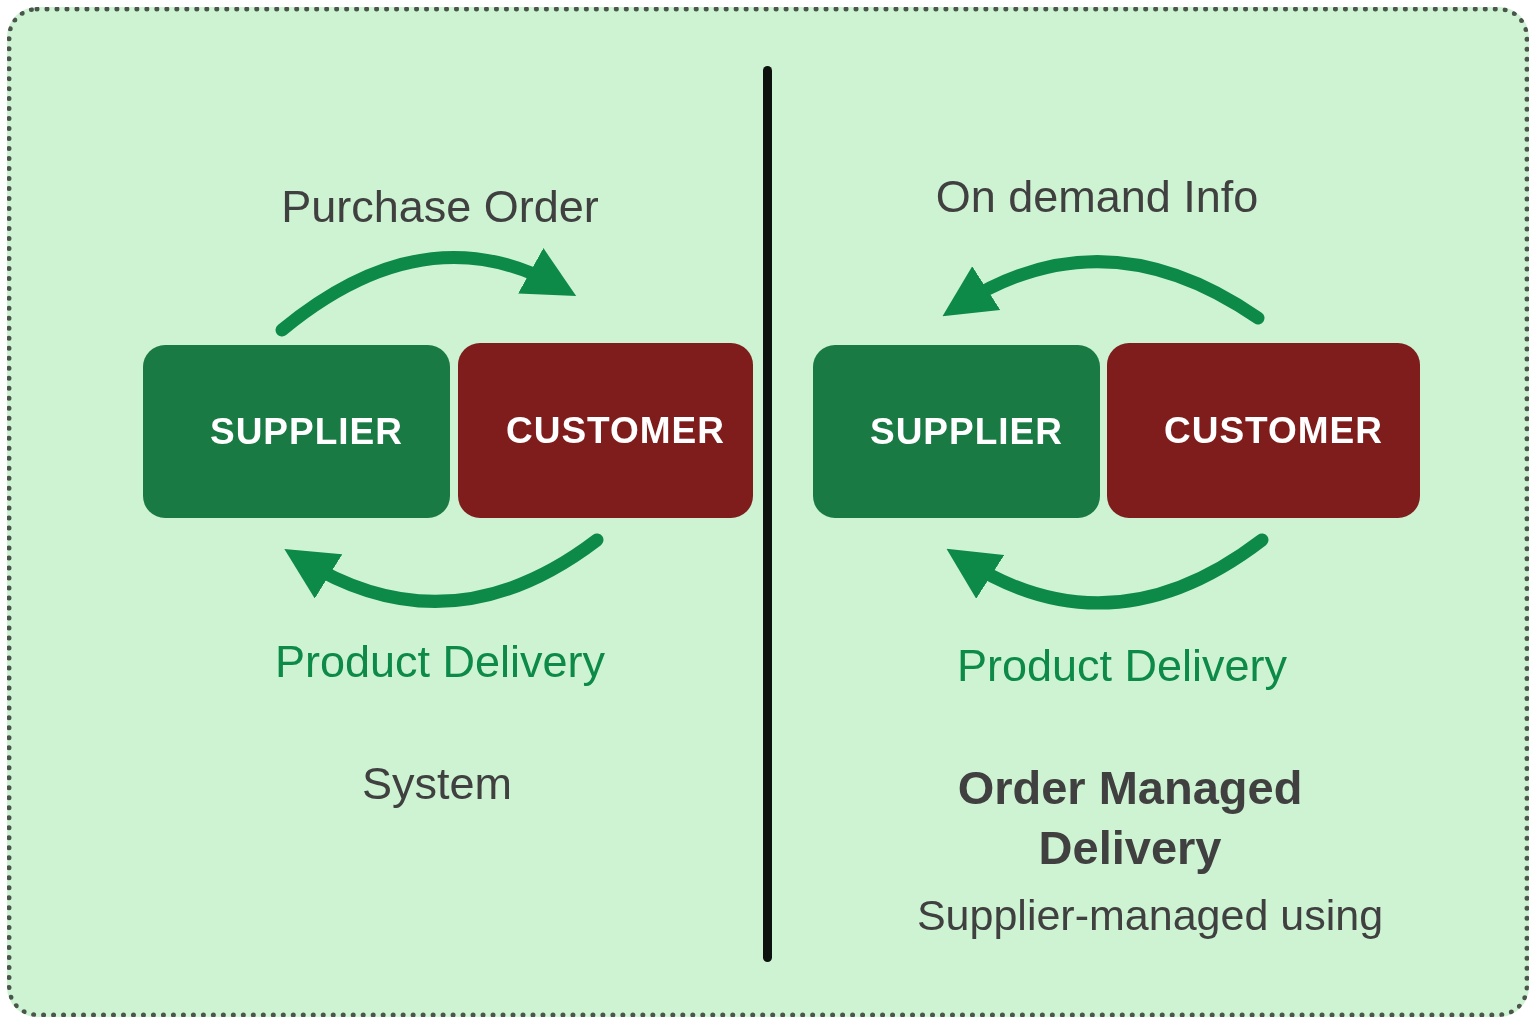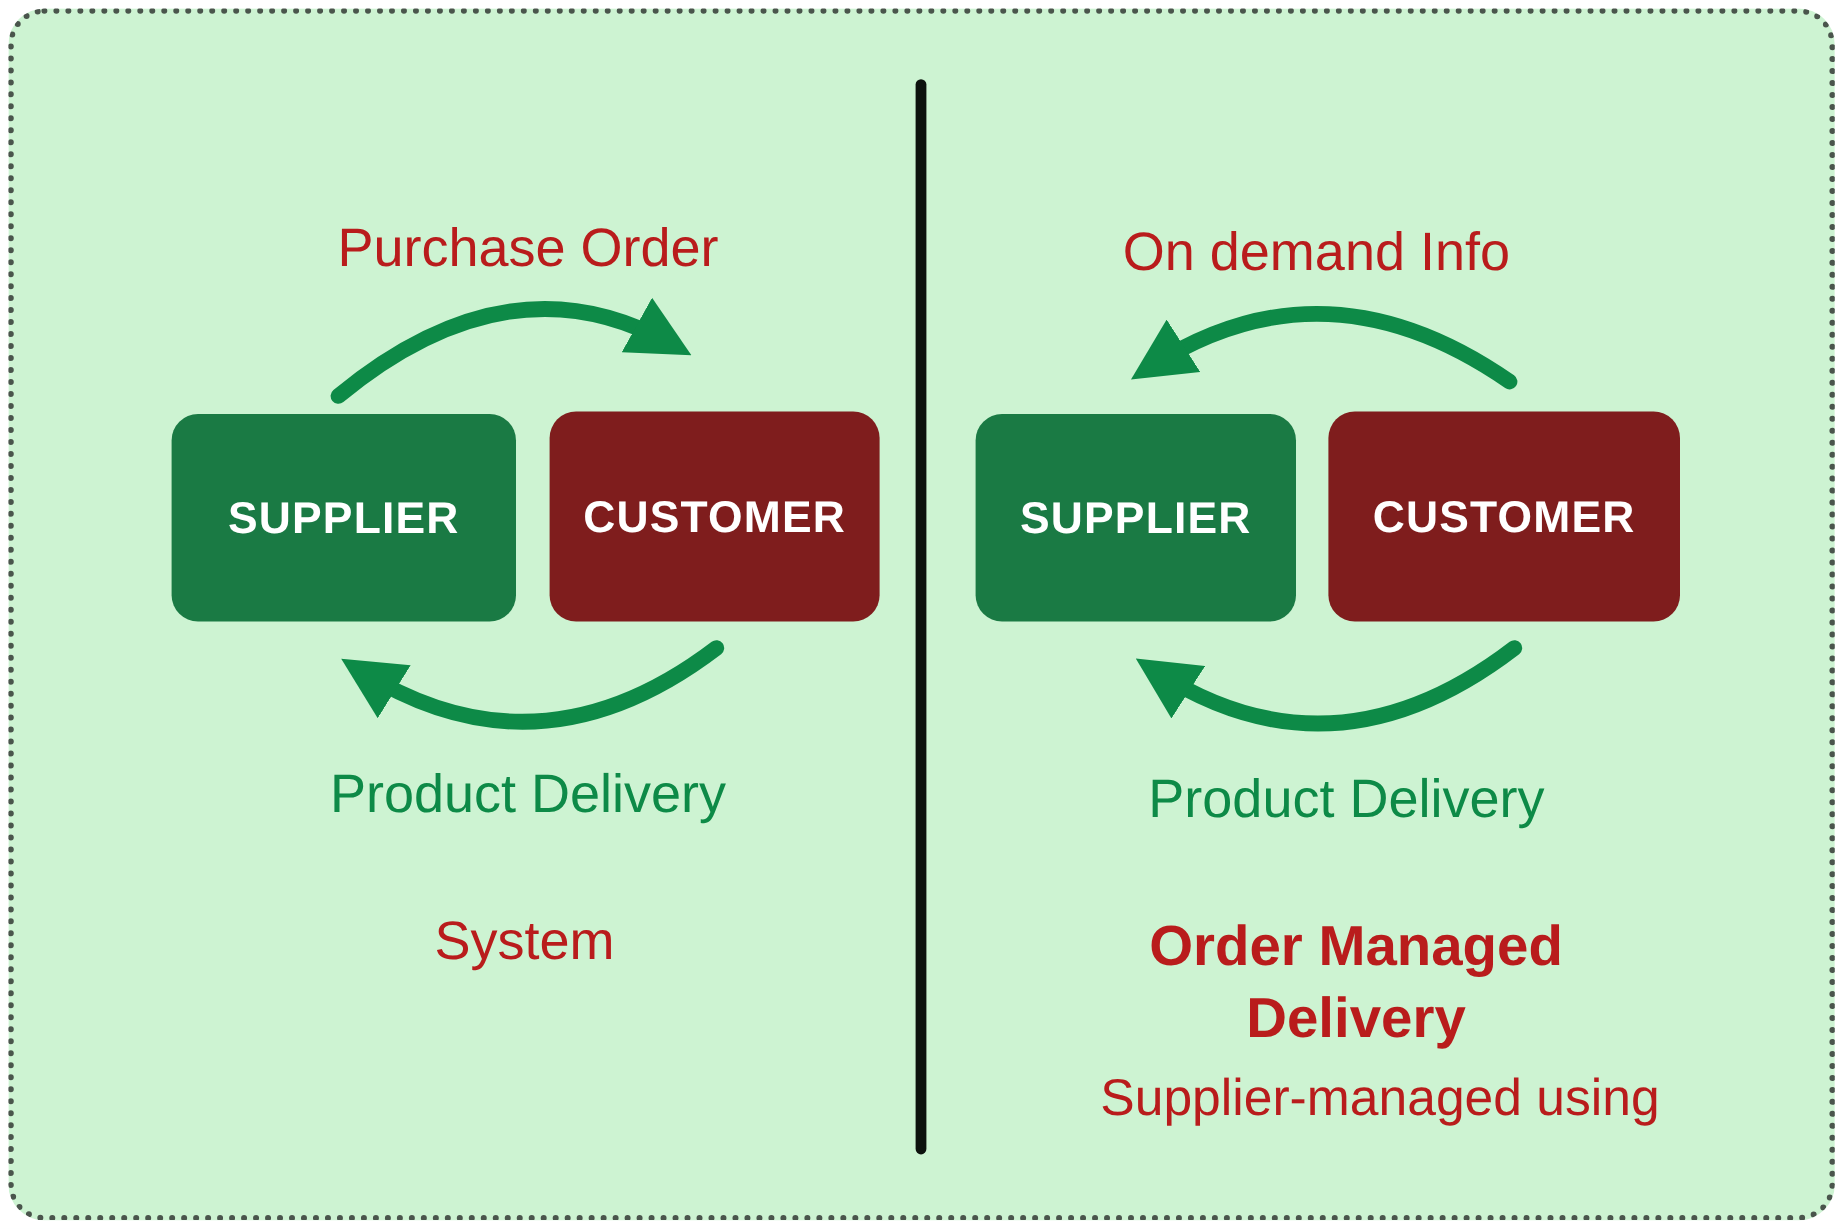--- a/index.html
+++ b/index.html
@@ -38,38 +38,39 @@
   .node {
     position: absolute;
     display: flex;
     align-items: center;
     justify-content: center;
     border-radius: 22px;
     color: #ffffff;
     font-weight: bold;
     font-size: 37px;
     letter-spacing: 1px;
+    padding-left: 20px;
   }
   .supplier { background: #1a7a44; }
   .customer { background: #7f1d1d; }
 
   .sup-left  { left: 143px; top: 345px; width: 287px; height: 173px; }
   .cus-left  { left: 458px; top: 343px; width: 275px; height: 175px; }
   .sup-right { left: 813px; top: 345px; width: 267px; height: 173px; }
   .cus-right { left: 1107px; top: 343px; width: 293px; height: 175px; }
 
   .label {
     position: absolute;
     text-align: center;
-    color: #b91c1c;
+    color: #404040;
     font-size: 45px;
     line-height: 1.3;
   }
   .arrow-label-top-left   { left: 190px; top: 178px; width: 500px; }
-  .arrow-label-top-right  { left: 847px; top: 181px; width: 500px; }
+  .arrow-label-top-right  { left: 847px; top: 168px; width: 500px; }
   .arrow-label-bottom-left  { left: 190px; top: 633px; width: 500px; color: #0d8a47; }
   .arrow-label-bottom-right { left: 872px; top: 637px; width: 500px; color: #0d8a47; }
 
   .caption-left {
     left: 137px; top: 752px; width: 600px;
     font-size: 45px; line-height: 1.4;
   }
   .title-right {
     left: 830px; top: 758px; width: 600px;
     font-size: 47px; font-weight: bold; line-height: 1.28;

